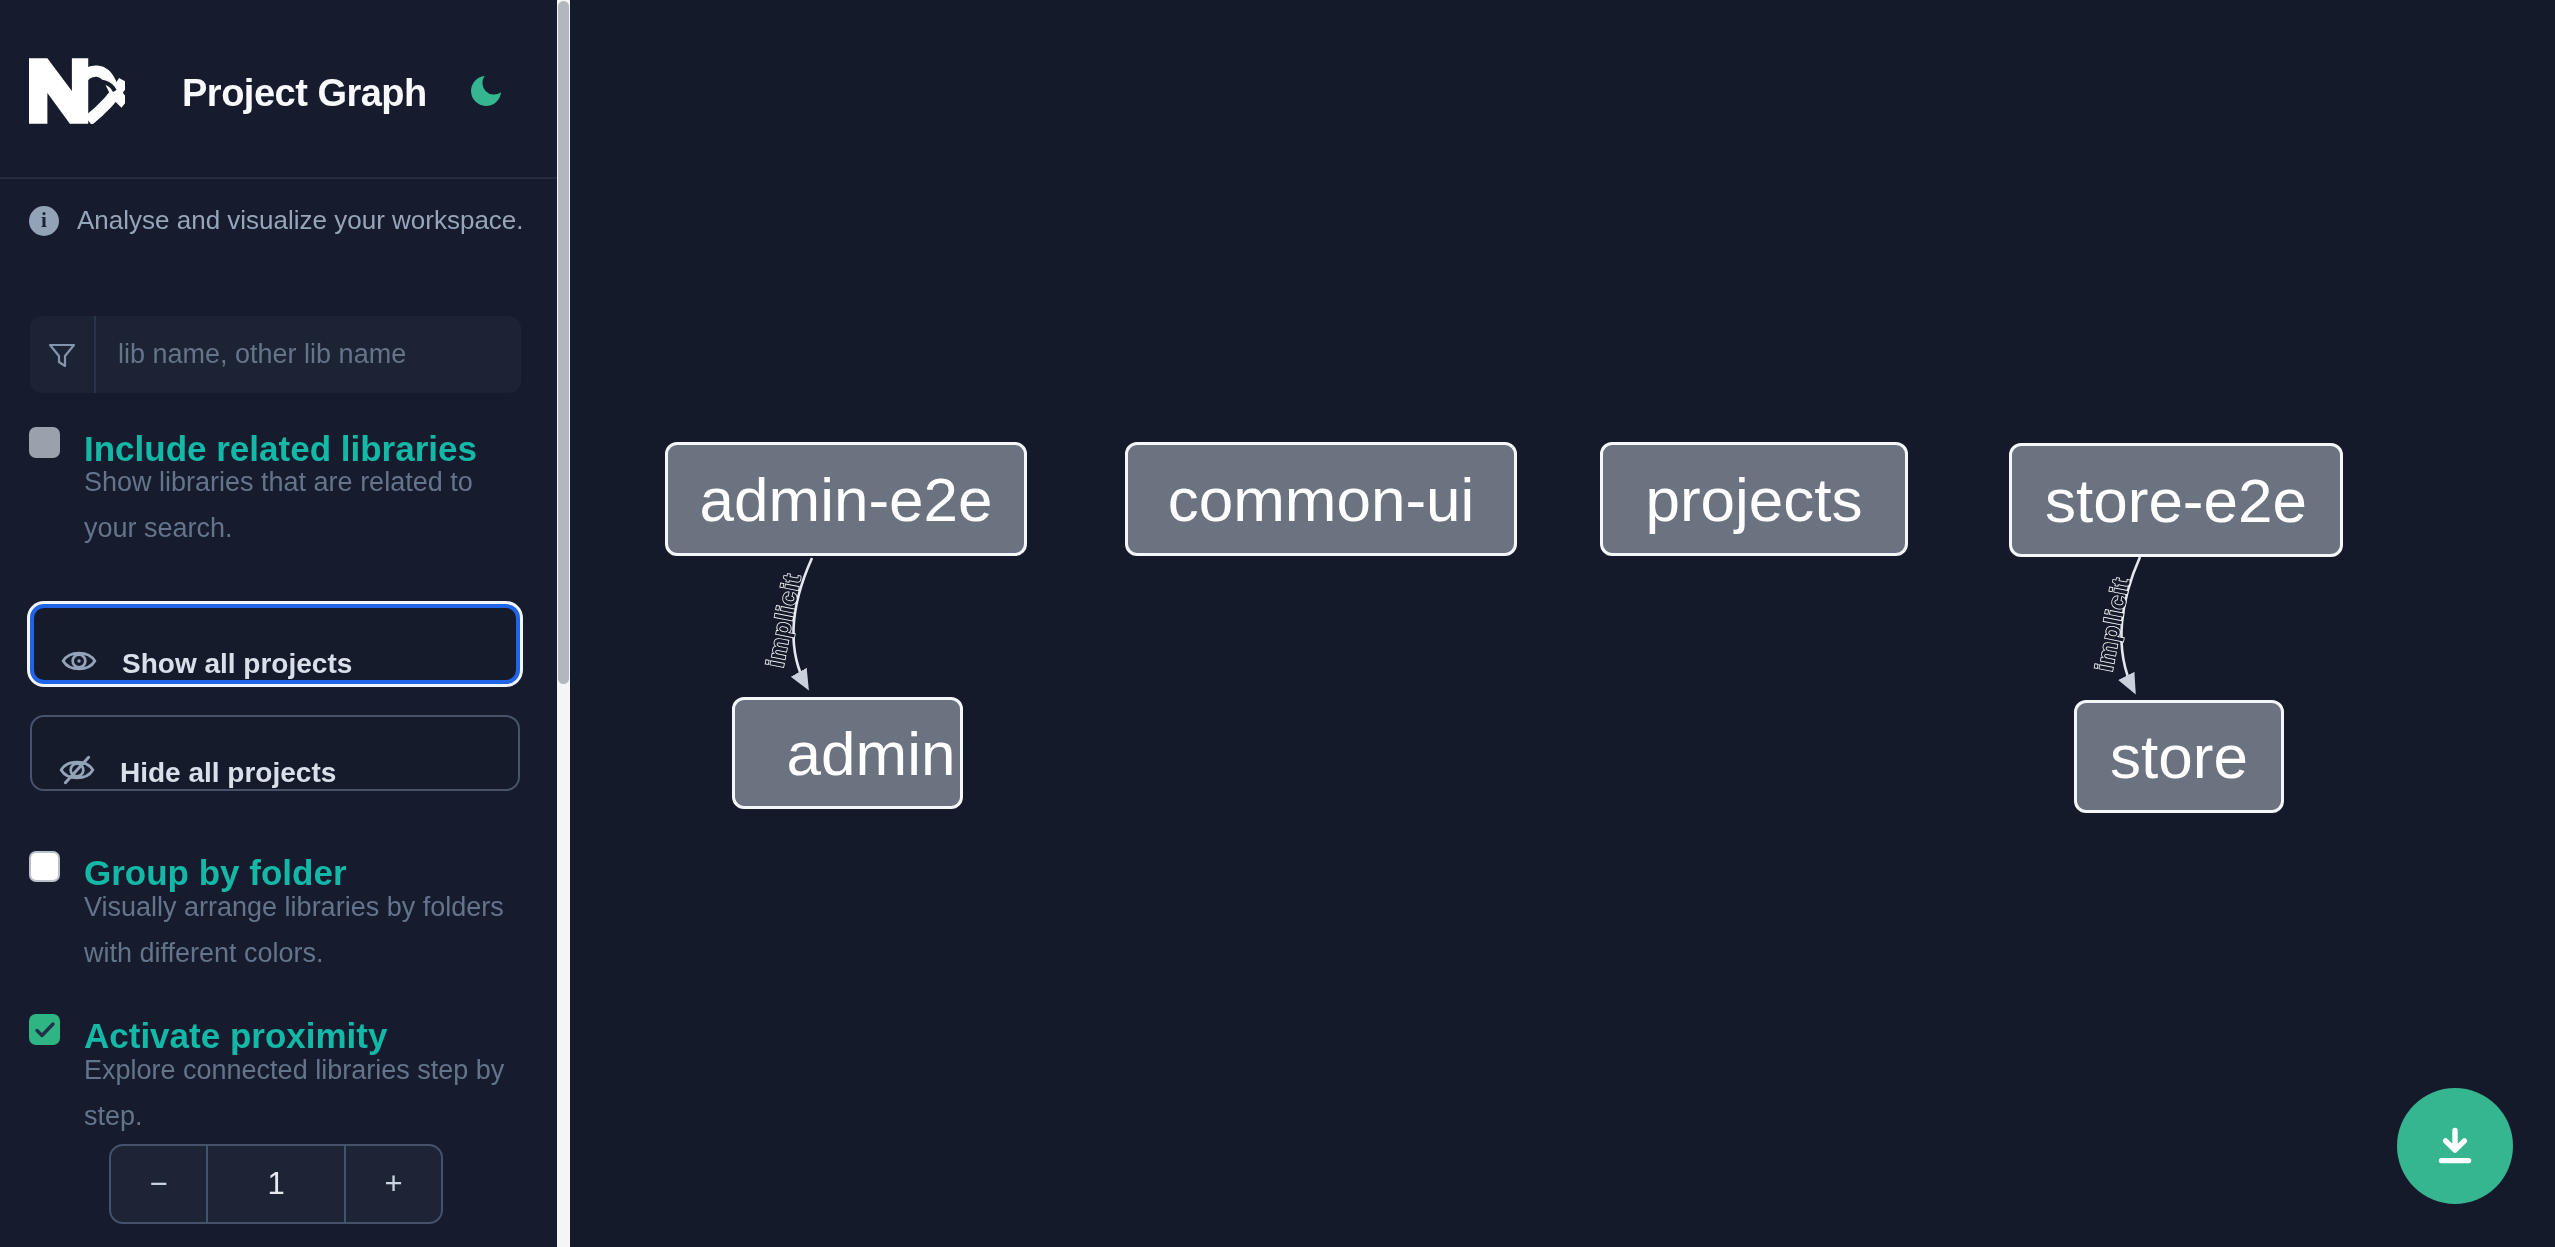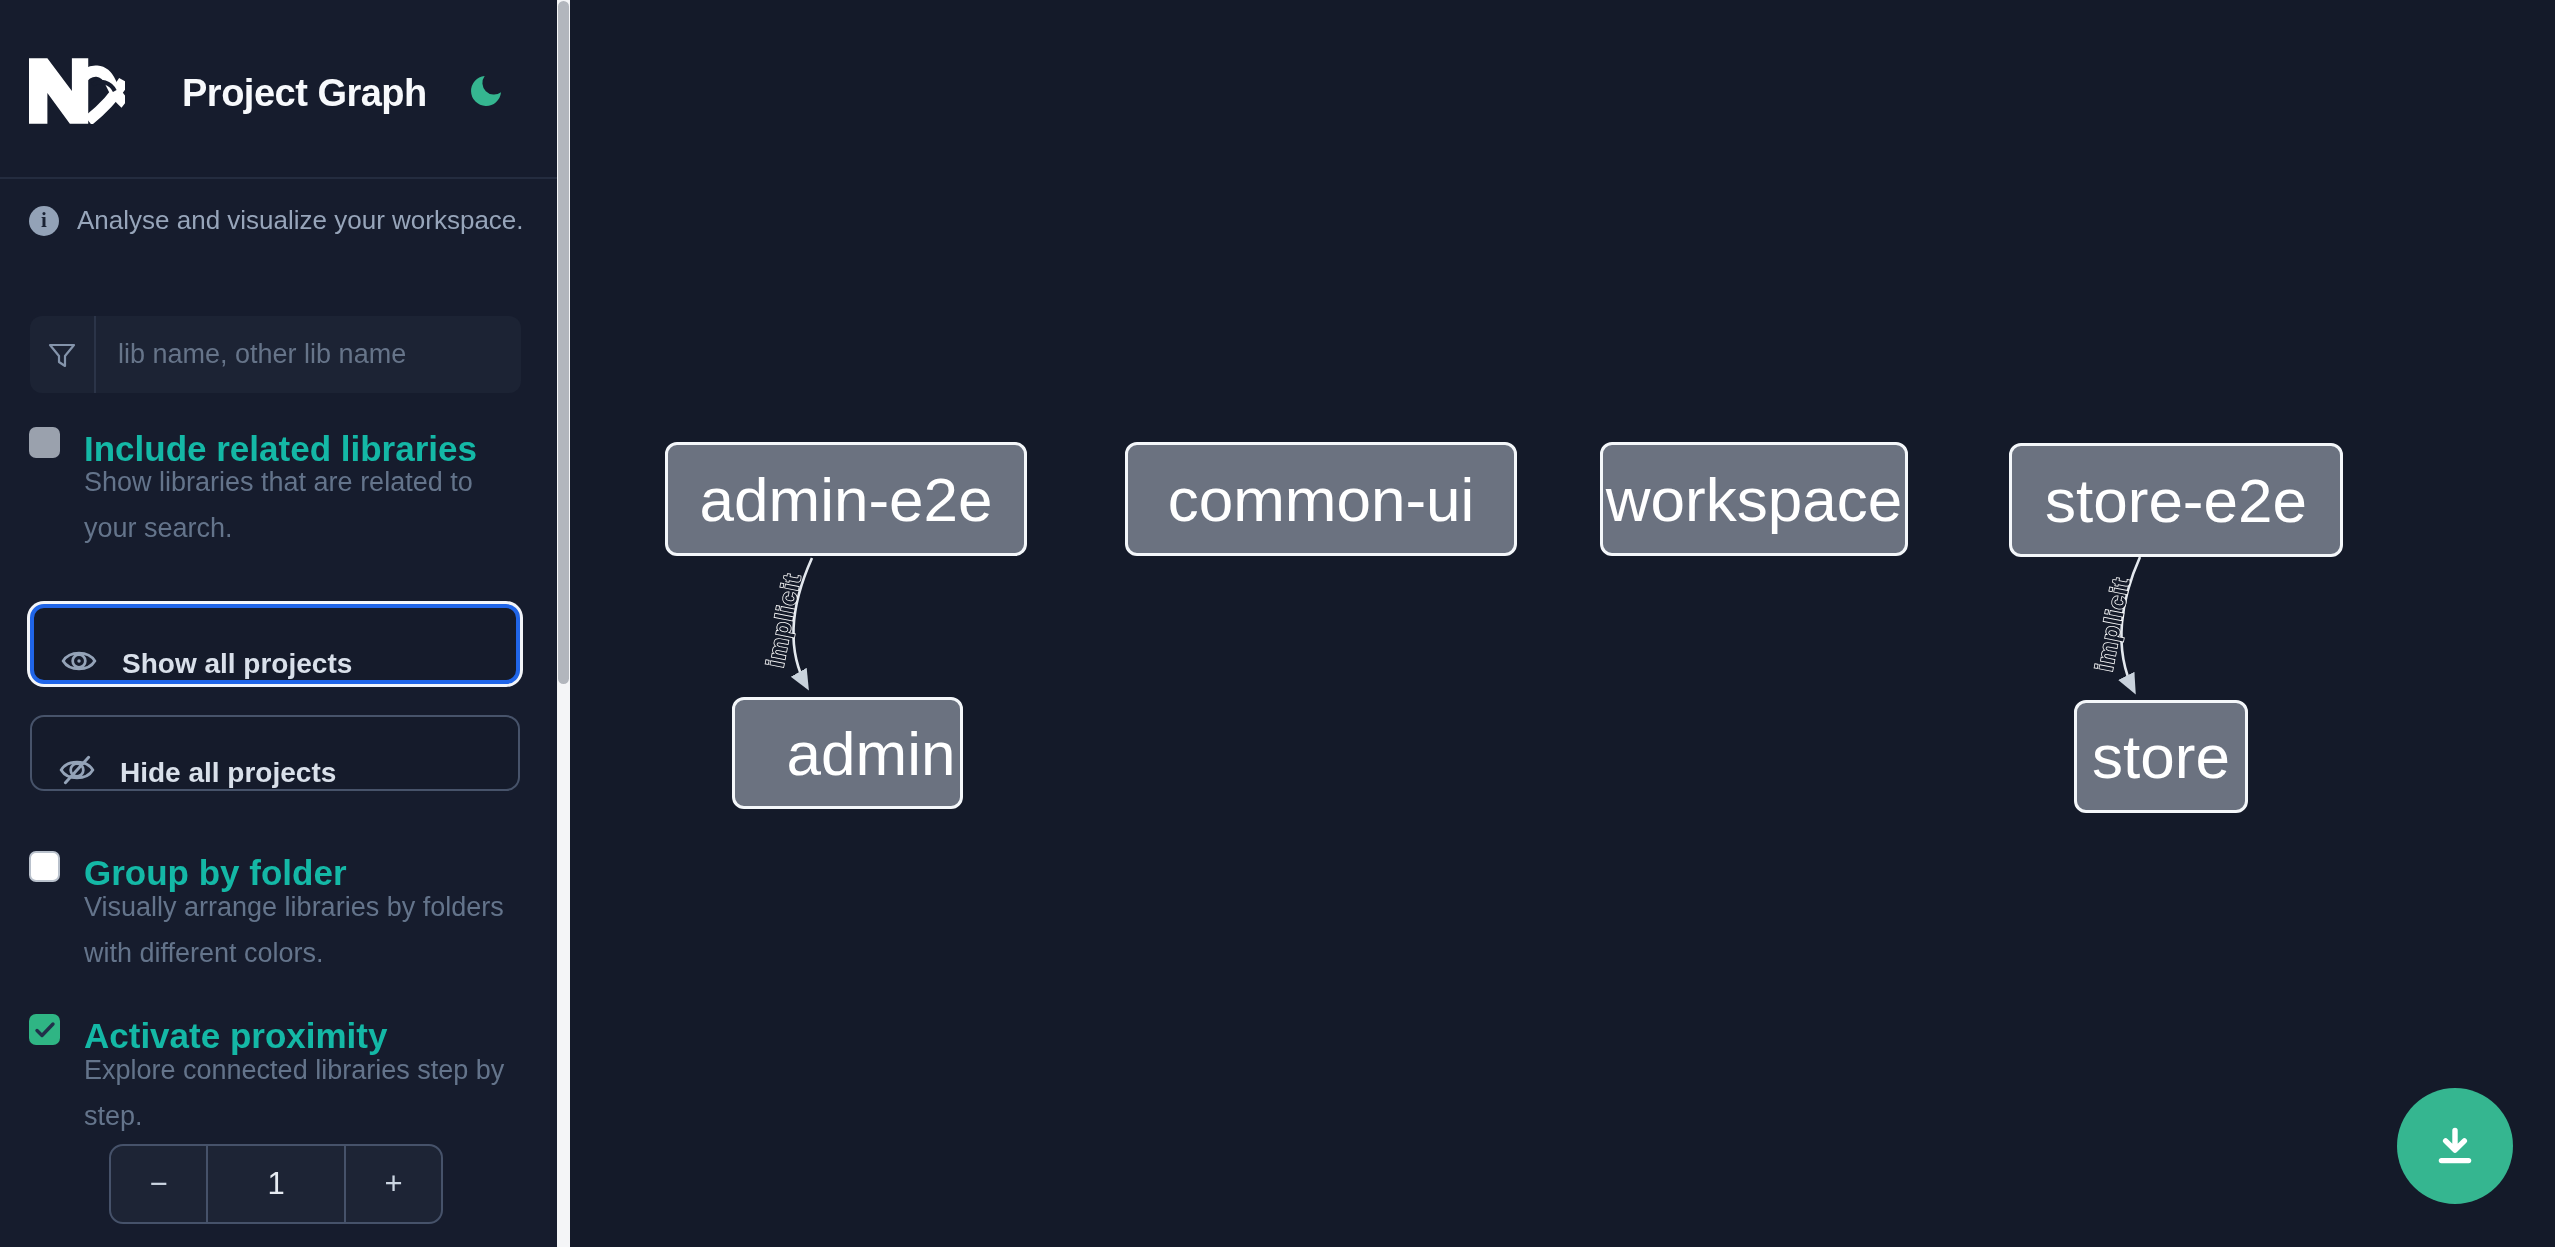--- a/index.html
+++ b/index.html
@@ -173,24 +173,24 @@
         </marker>
       </defs>
       <path d="M242,558 C224,598 214,646 237,687" fill="none" stroke="#e3e8ee" stroke-width="2.6" marker-end="url(#arrow)"></path>
       <path d="M1570,557 C1552,597 1542,648 1564,691" fill="none" stroke="#e3e8ee" stroke-width="2.6" marker-end="url(#arrow)"></path>
       <text class="edge-label" text-anchor="middle" transform="translate(222,622) rotate(-79)">implicit</text>
       <text class="edge-label" text-anchor="middle" transform="translate(1551,626) rotate(-79)">implicit</text>
     </svg>
 
     <div class="node" style="left:95px;  top:442px; width:362px;">admin-e2e</div>
     <div class="node" style="left:555px; top:442px; width:392px;">common-ui</div>
-    <div class="node" style="left:1030px;top:442px; width:308px;">workspace</div>
+    <div class="node" style="left:1030px;top:442px; width:308px;">projects</div>
     <div class="node" style="left:1439px;top:443px; width:334px;">store-e2e</div>
     <div class="node" style="left:162px; top:697px; width:231px; height:112px;padding-left:47px;">admin</div>
-    <div class="node" style="left:1504px;top:700px; width:174px; height:113px;">store</div>
+    <div class="node" style="left:1504px;top:700px; width:210px; height:113px;">store</div>
 
     <button class="fab">
       <svg width="50" height="50" viewBox="0 0 24 24">
         <path d="M12,4.5 v8.5 M7.5,9.5 L12,14 L16.5,9.5" fill="none" stroke="#fff" stroke-width="2.6" stroke-linecap="round" stroke-linejoin="round"></path>
         <line x1="5.5" y1="19" x2="18.5" y2="19" stroke="#fff" stroke-width="2.6" stroke-linecap="round"></line>
       </svg>
     </button>
   </main>
 </div>
 

